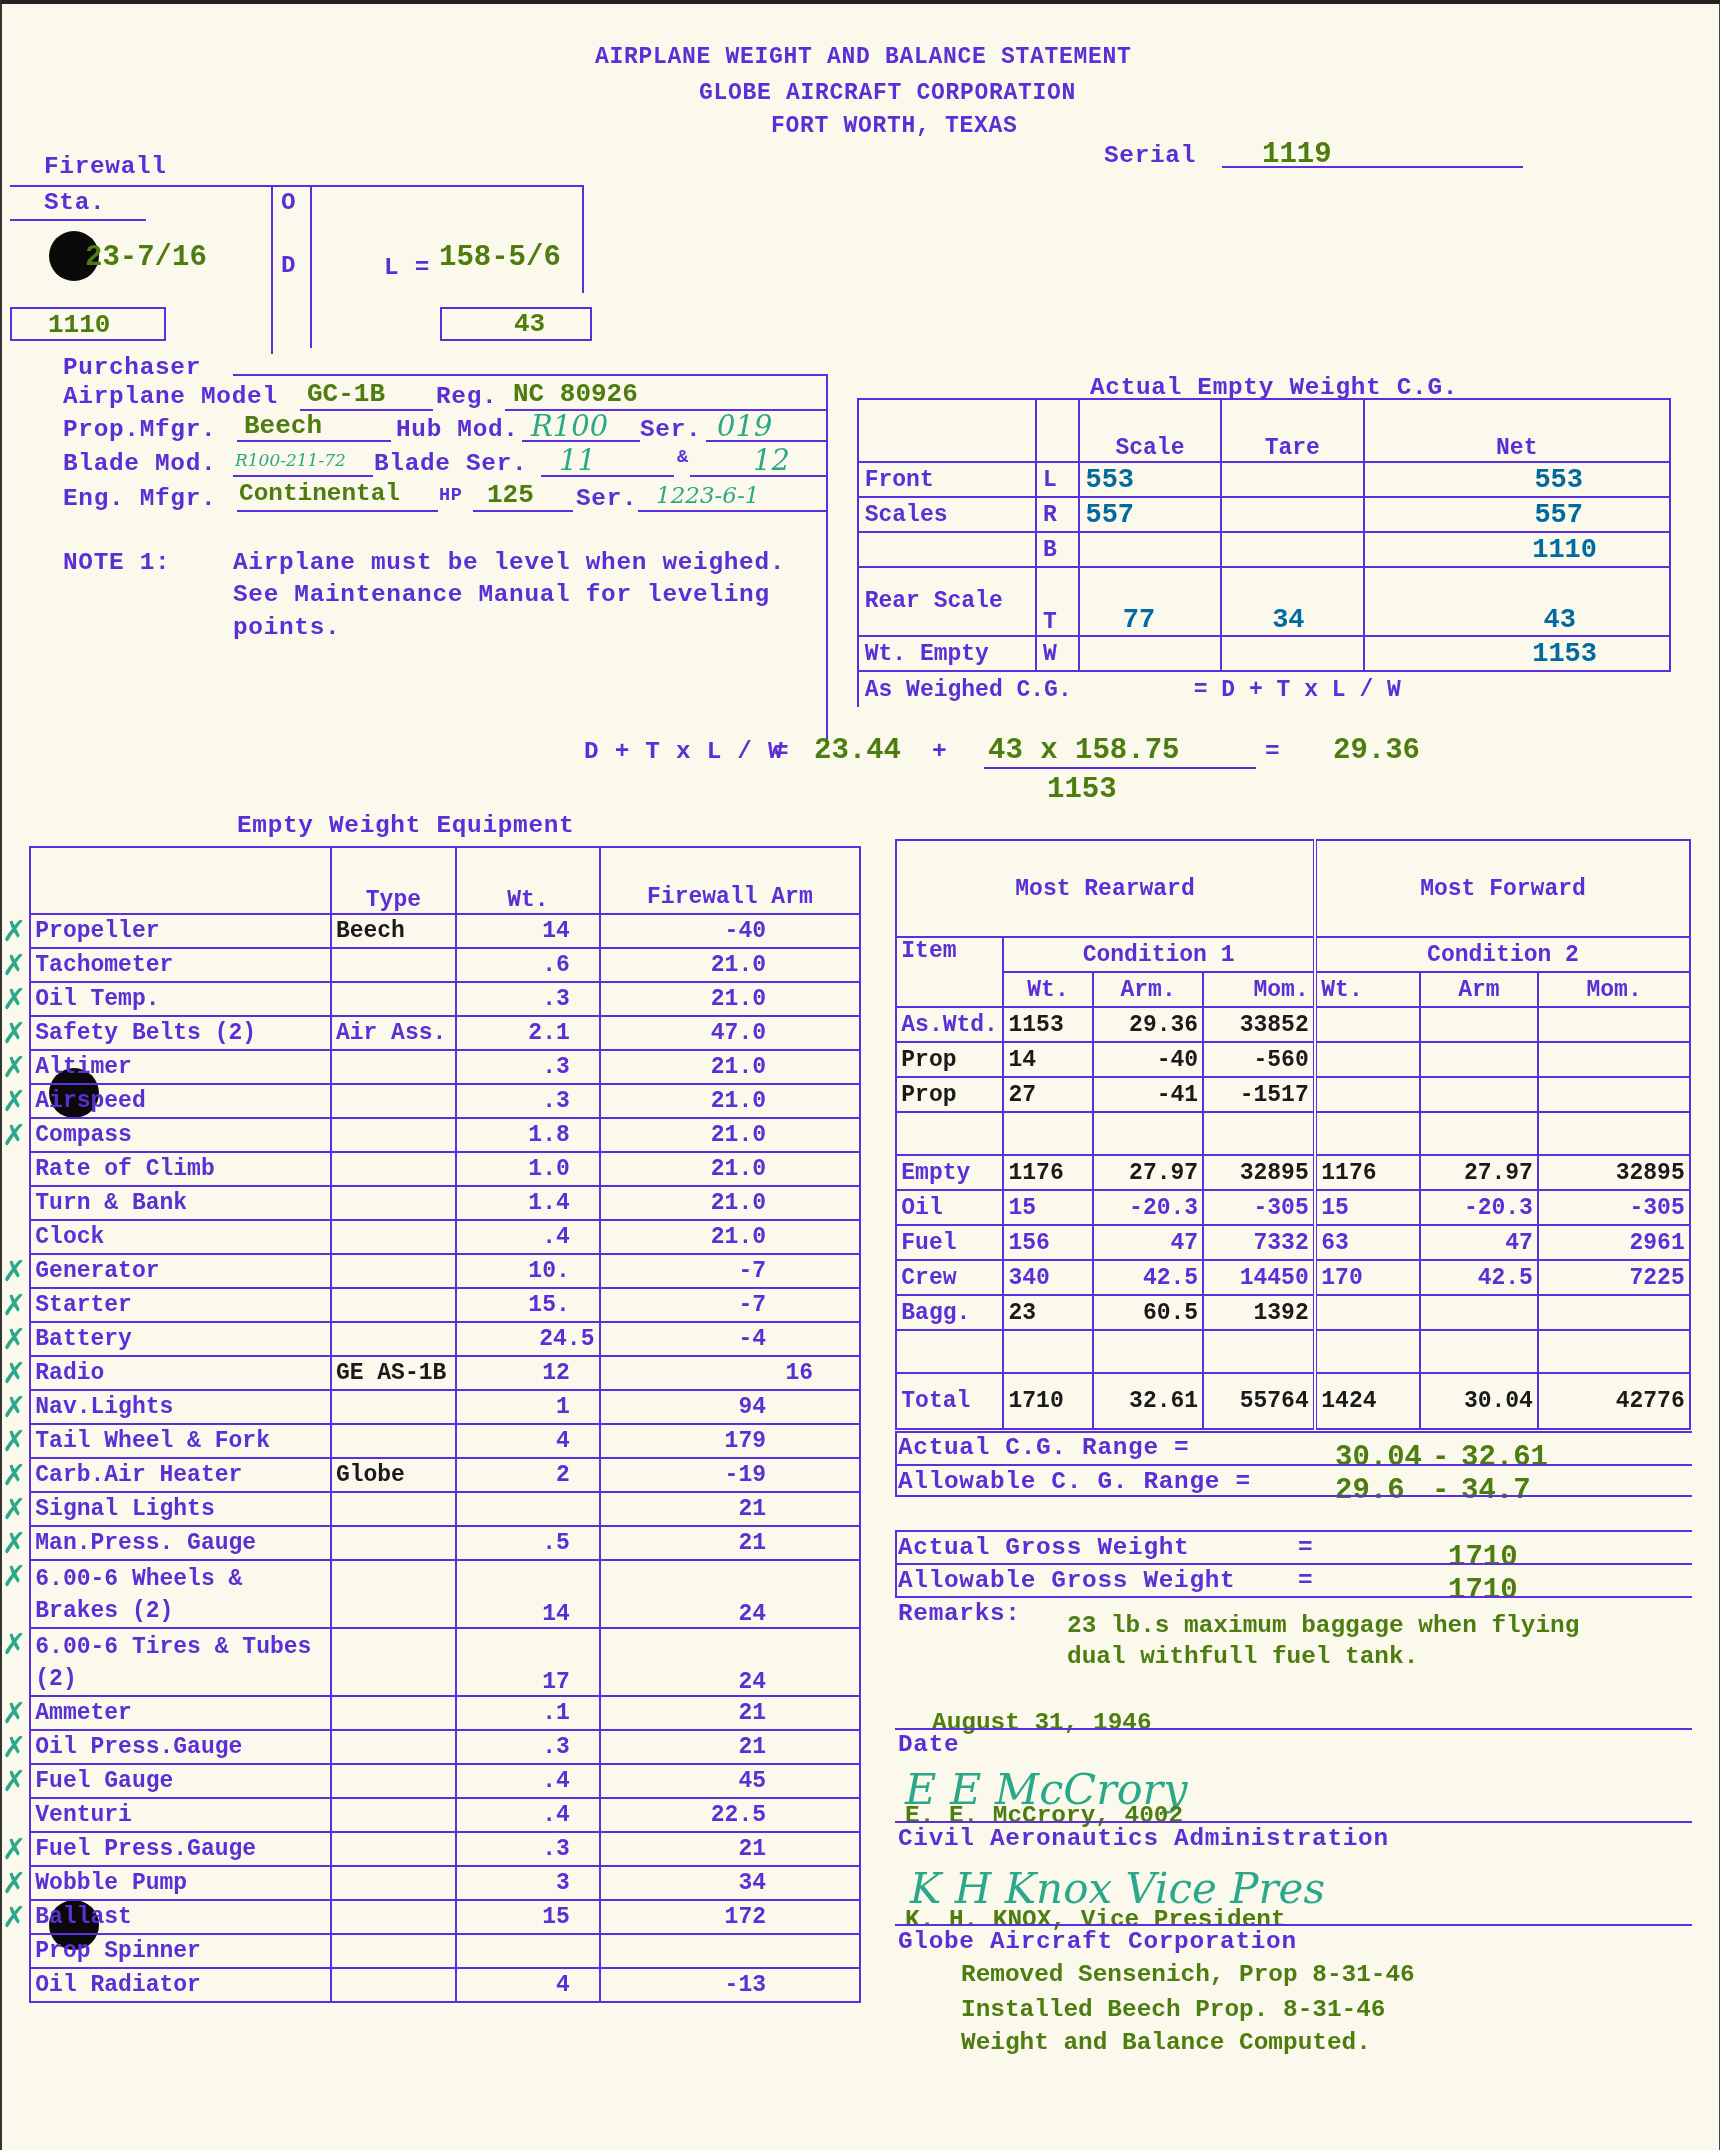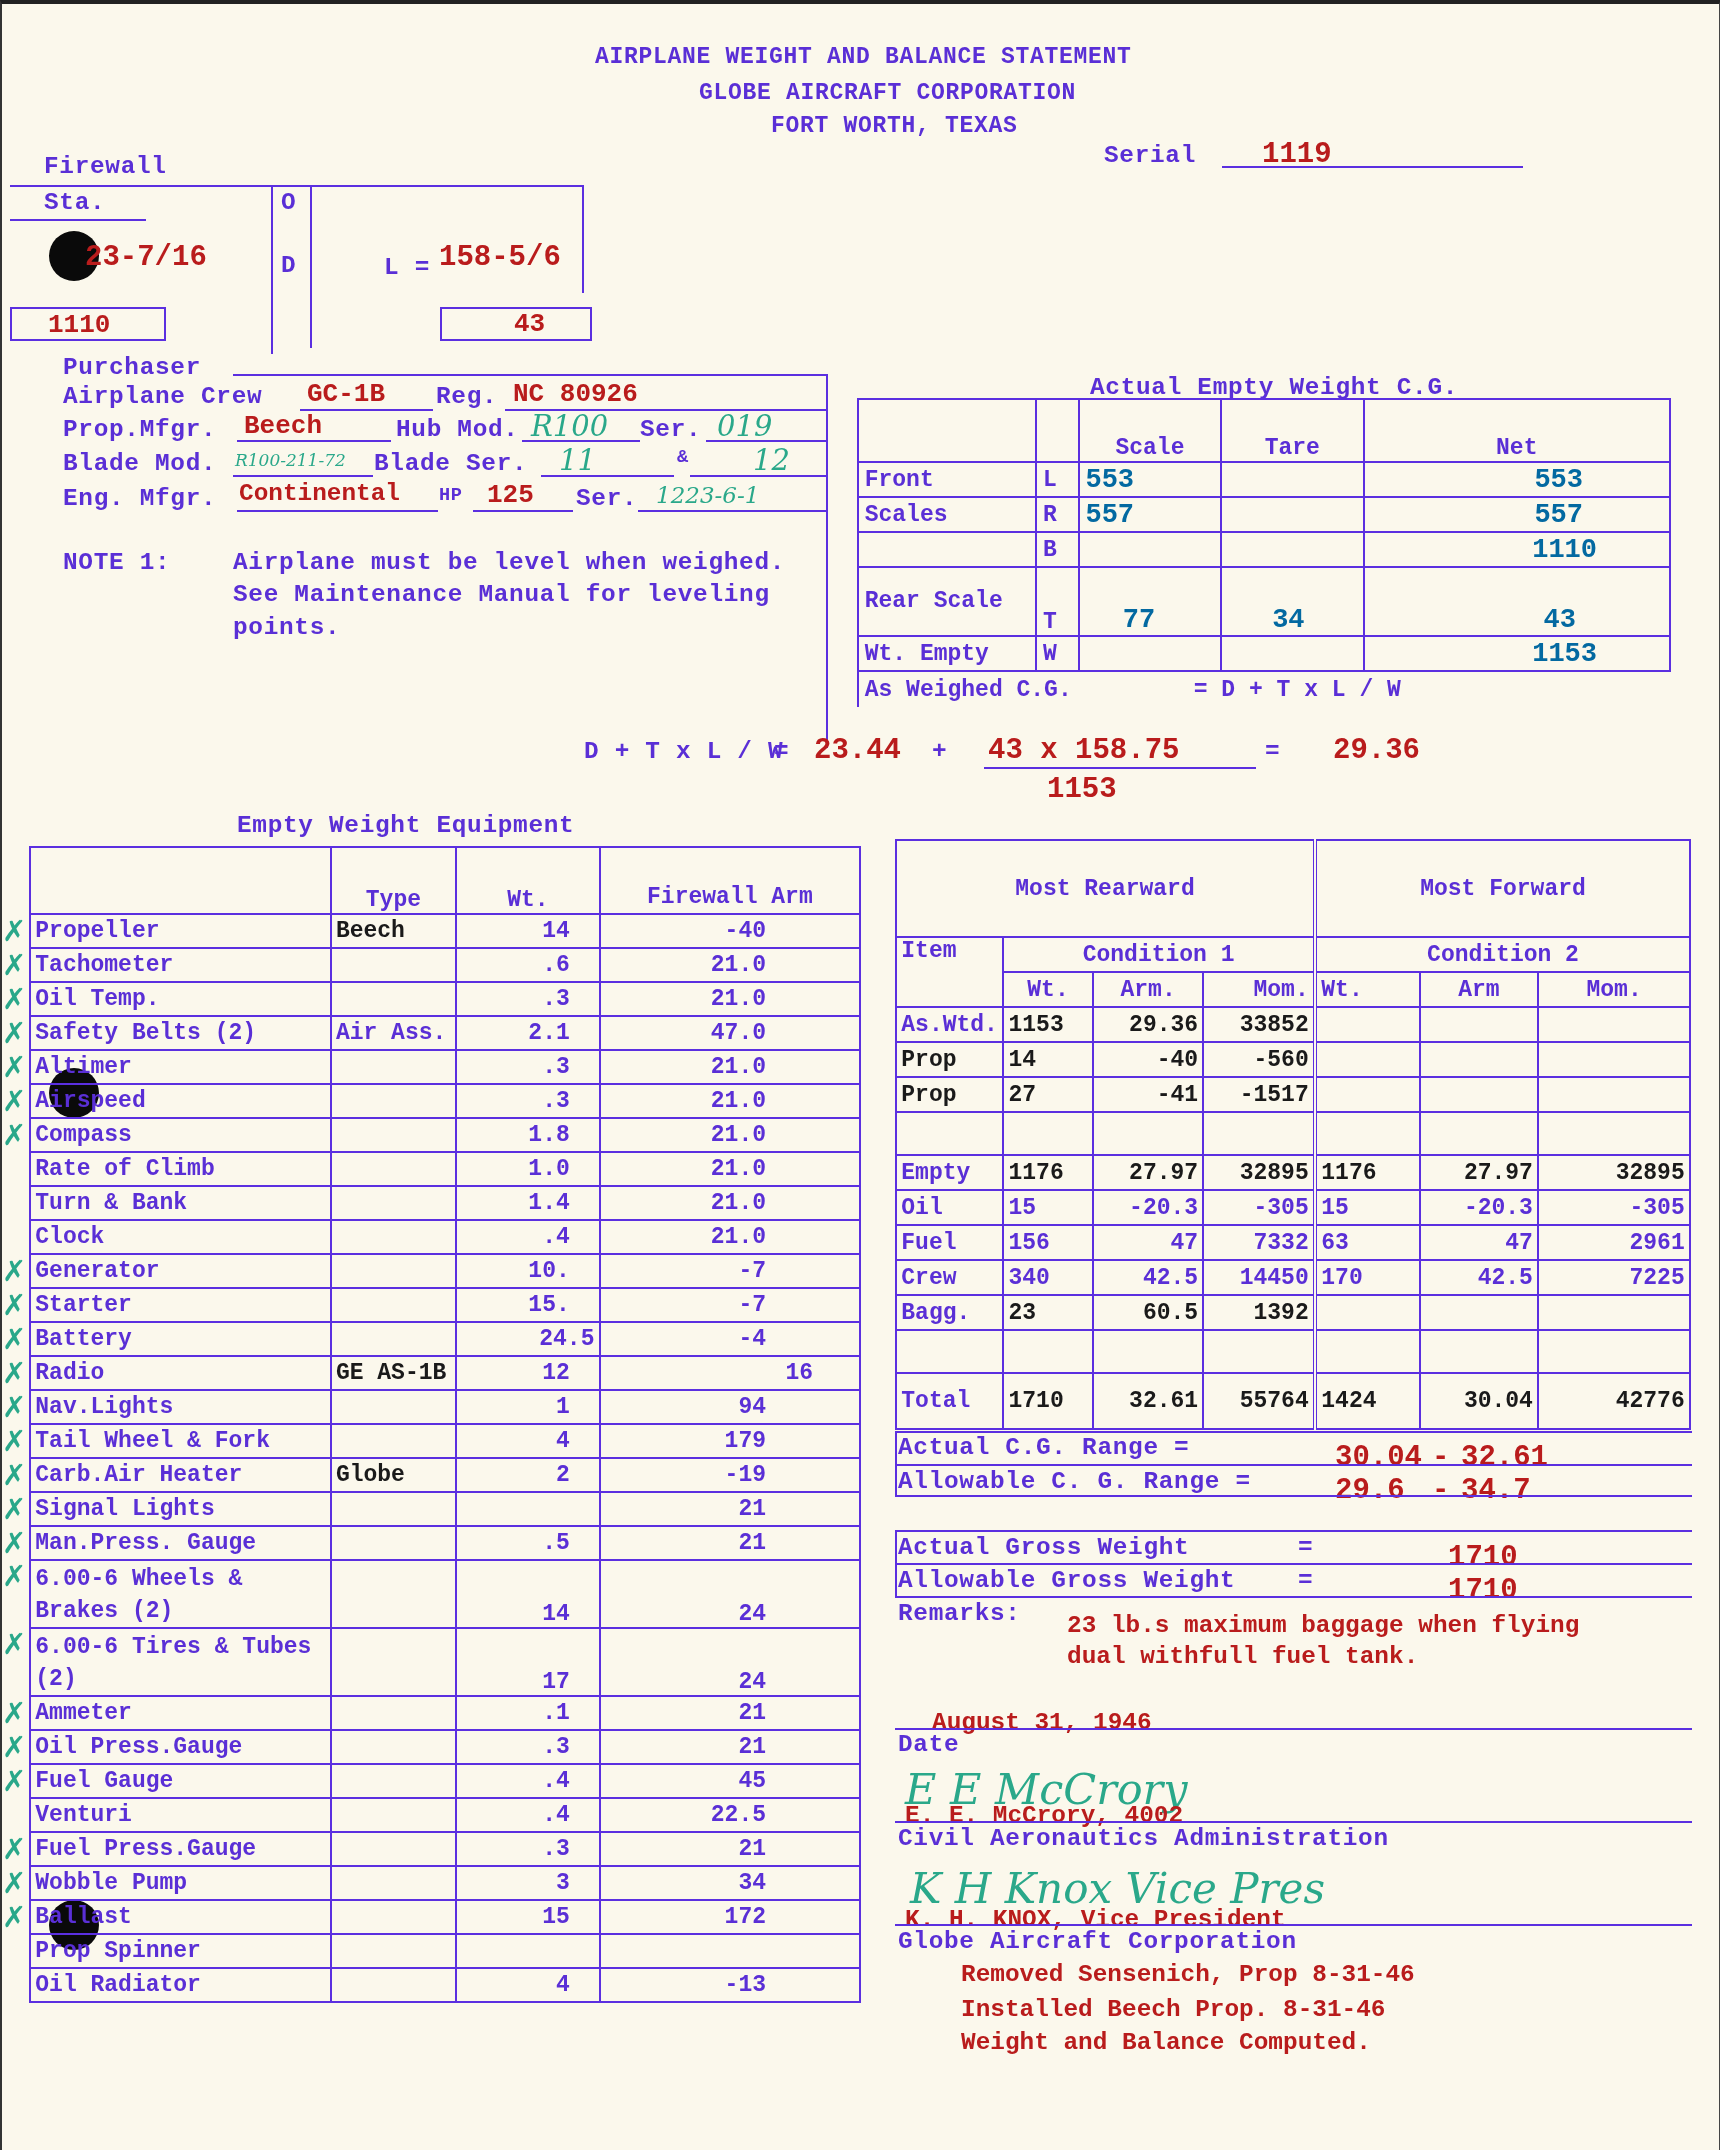--- a/index.html
+++ b/index.html
@@ -2,21 +2,21 @@
 <html style="font-size:11.5px"><head>
 <meta charset="utf-8">
 <style>
   html,body{margin:0;padding:0;}
   body{width:1721px;height:2151px;background:#fbf8ec;position:relative;overflow:hidden;
        font-family:"Liberation Mono","DejaVu Sans Mono",monospace;color:#5a2fd6;}
   .frame{position:absolute;left:0;top:0;width:1721px;height:2151px;box-sizing:border-box;
          border-top:4.3px solid #222;border-left:2.9px solid #333;border-right:2.2px solid #444;}
   .abs{position:absolute;white-space:nowrap;}
   .p{color:#5a2fd6;font-weight:bold;font-size:24.4px;letter-spacing:0.7px;}
-  .k{color:#b91c1c;font-weight:bold;font-size:29px;}
+  .k{color:#4d7c0f;font-weight:bold;font-size:29px;}
   .g{color:#2aa88a;font-family:"DejaVu Serif",serif;font-style:italic;font-size:29px;}
   .hl{position:absolute;height:2.2px;background:#5b2fe0;}
   .vl{position:absolute;width:2.2px;background:#5b2fe0;}
   .box{position:absolute;border:2.2px solid #5b2fe0;box-sizing:border-box;}
   .hole{position:absolute;width:50px;height:50px;border-radius:50%;background:#0a0a0a;}
   .check{position:absolute;color:#2aa88a;font-size:29px;font-family:"DejaVu Sans",sans-serif;}
   table{border-collapse:collapse;}
   .eq{position:absolute;left:29px;top:846px;width:832px;}
   .eq td{border:2.2px solid #5b2fe0;height:32px;padding:0 4.3px;font-size:23px;font-weight:bold;color:#5a2fd6;white-space:nowrap;}
   .eq td.n{text-align:right;}
@@ -69,21 +69,21 @@
   <div class="box" style="left:440px;top:307px;width:152px;height:34px;">
     <span class="abs k" style="left:72px;top:0px;font-size:26px;">43</span>
   </div>
 </div>
 
 <div>
   <div class="abs p" style="left:63px;top:354px;">Purchaser</div>
   <div class="hl" style="left:233px;top:374px;width:595px;"></div>
   <div class="vl" style="left:826px;top:374px;height:374px;"></div>
 
-  <div class="abs p" style="left:63px;top:383px;">Airplane Crew</div>
+  <div class="abs p" style="left:63px;top:383px;">Airplane Model</div>
   <div class="abs k" style="left:307px;top:379px;font-size:26px;">GC-1B</div>
   <div class="hl" style="left:300px;top:409px;width:133px;"></div>
   <div class="abs p" style="left:436px;top:383px;">Reg.</div>
   <div class="abs k" style="left:513px;top:379px;font-size:26px;">NC 80926</div>
   <div class="hl" style="left:505px;top:409px;width:323px;"></div>
 
   <div class="abs p" style="left:63px;top:416px;">Prop.Mfgr.</div>
   <div class="abs k" style="left:244px;top:411px;font-size:26px;">Beech</div>
   <div class="hl" style="left:237px;top:440px;width:154px;"></div>
   <div class="abs p" style="left:396px;top:416px;">Hub Mod.</div>

